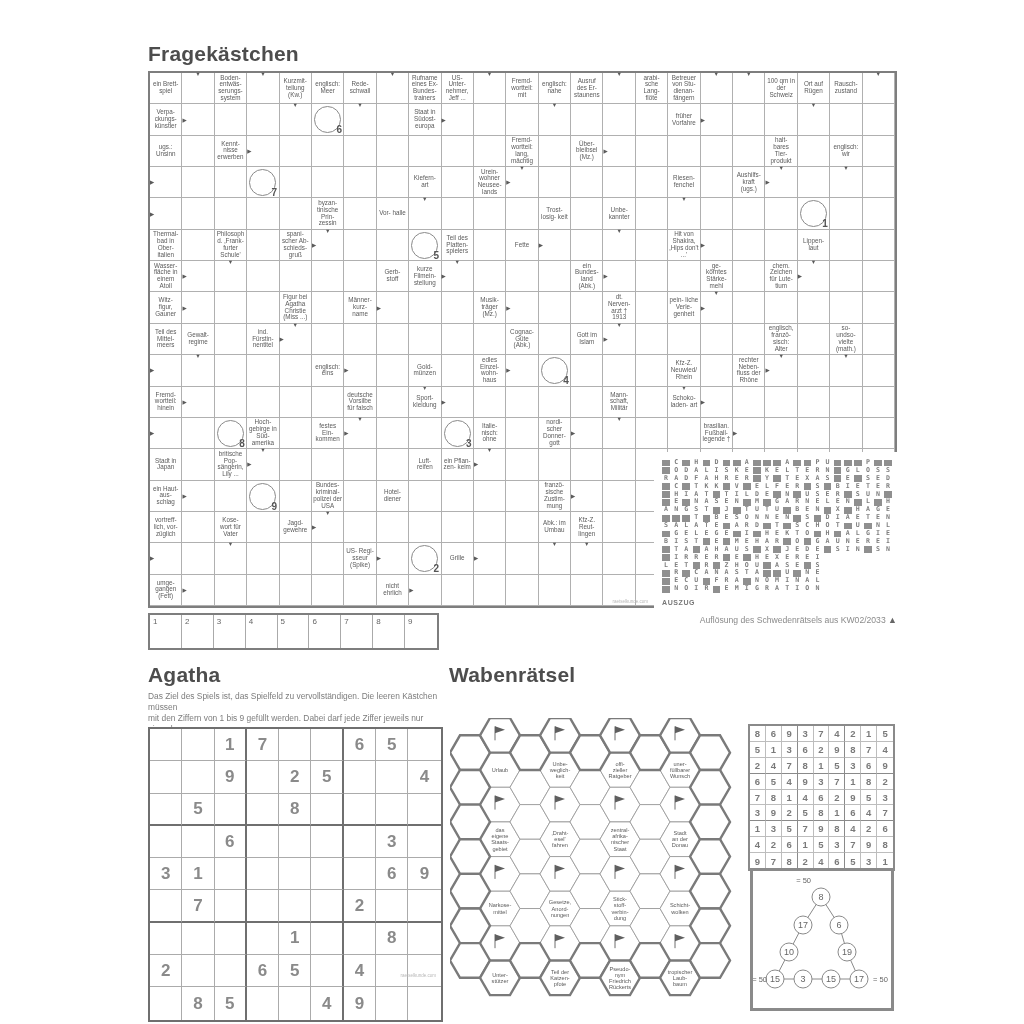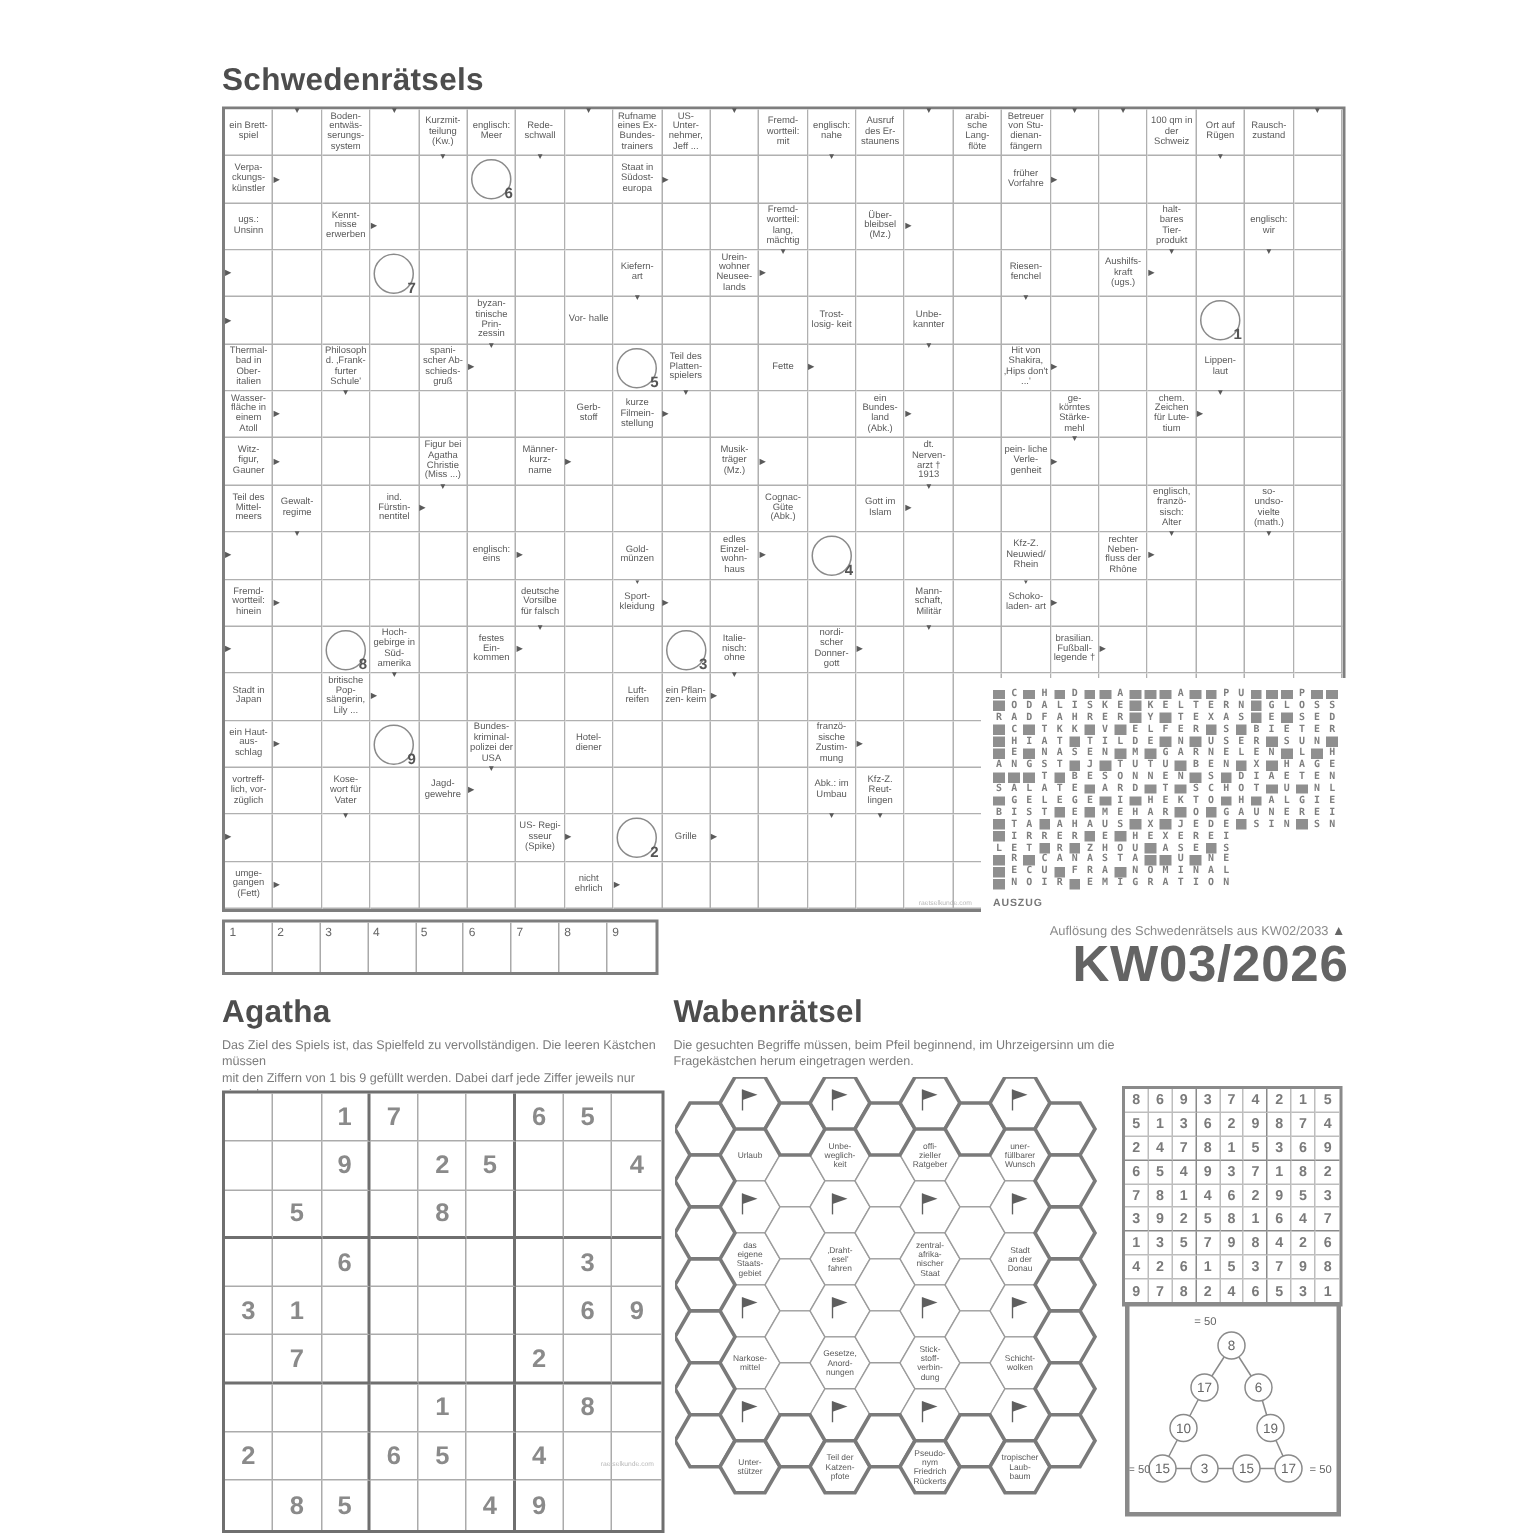--- a/index.html
+++ b/index.html
@@ -48,21 +48,21 @@
   
   #sol-head { position:absolute; left:748px; top:682px; font-size:13.5px; font-weight:600; color:#666;
               line-height:1.35; white-space:pre-line; }
   #tribox { position:absolute; left:750px; top:868px; width:144px; height:143px; border:3px solid #8a8a8a; background:#fff; }
 </style>
 </head>
 <body>
 
 <div id="page">
 
-  <div class="h1" style="left:148px; top:42px;">Schwedenrätsels</div>
+  <div class="h1" style="left:148px; top:42px;">Fragekästchen</div>
 
   <div id="cw">
       <div class="cell clue" style="grid-area: 1 / 1;">ein Brett- spiel</div>
       <div class="cell" style="grid-area: 1 / 2;">
         <span class="ad">▼</span>
       </div>
       <div class="cell clue" style="grid-area: 1 / 3;">Boden- entwäs- serungs- system</div>
       <div class="cell" style="grid-area: 1 / 4;">
         <span class="ad">▼</span>
       </div>
@@ -1212,21 +1212,20 @@
       <div>6</div>
       <div>7</div>
       <div>8</div>
       <div>9</div>
     </div>
 
   <div id="cap">
     <span>Auflösung des Schwedenrätsels aus KW02/2033</span>
     <span class="tri">▲</span>
   </div>
-  <div id="kw">KW03/2026</div>
 
   <div class="h1" style="left:148px; top:663px;">Agatha</div>
   <div class="desc" style="left:148px; top:691px; width:300px;">Das Ziel des Spiels ist, das Spielfeld zu vervollständigen. Die leeren Kästchen müssen
 mit den Ziffern von 1 bis 9 gefüllt werden. Dabei darf jede Ziffer jeweils nur einmal
 in einer Zeile, in einer Spalte und in einem Block à 3x3 Felder vorkommen.</div>
   <div id="sudoku-main" class="sud" style="left: 148px; top: 727px; grid-template-columns: repeat(9, 32.3px); grid-template-rows: repeat(9, 32.3px); border: 2.5px solid rgb(111, 111, 111);">
       <div style="font-size: 17px; color: rgb(138, 138, 138); border-right: 1px solid rgb(171, 171, 171); border-bottom: 1px solid rgb(171, 171, 171);"></div>
       <div style="font-size: 17px; color: rgb(138, 138, 138); border-right: 1px solid rgb(171, 171, 171); border-bottom: 1px solid rgb(171, 171, 171);"></div>
       <div style="font-size: 17px; color: rgb(138, 138, 138); border-right: 2px solid rgb(111, 111, 111); border-bottom: 1px solid rgb(171, 171, 171);">1</div>
       <div style="font-size: 17px; color: rgb(138, 138, 138); border-right: 1px solid rgb(171, 171, 171); border-bottom: 1px solid rgb(171, 171, 171);">7</div>
@@ -1304,22 +1303,20 @@
       <div style="font-size: 17px; color: rgb(138, 138, 138); border-right: 1px solid rgb(171, 171, 171); border-bottom: 0px solid rgb(111, 111, 111);"></div>
       <div style="font-size: 17px; color: rgb(138, 138, 138); border-right: 1px solid rgb(171, 171, 171); border-bottom: 0px solid rgb(111, 111, 111);"></div>
       <div style="font-size: 17px; color: rgb(138, 138, 138); border-right: 2px solid rgb(111, 111, 111); border-bottom: 0px solid rgb(111, 111, 111);">4</div>
       <div style="font-size: 17px; color: rgb(138, 138, 138); border-right: 1px solid rgb(171, 171, 171); border-bottom: 0px solid rgb(111, 111, 111);">9</div>
       <div style="font-size: 17px; color: rgb(138, 138, 138); border-right: 1px solid rgb(171, 171, 171); border-bottom: 0px solid rgb(111, 111, 111);"></div>
       <div style="font-size: 17px; color: rgb(138, 138, 138); border-right: 0px solid rgb(111, 111, 111); border-bottom: 0px solid rgb(111, 111, 111);"></div>
     </div>
   <div class="credit" style="left:352px; top:973px; width:84px; text-align:right;">raetselkunde.com</div>
 
   <div class="h1" style="left:449px; top:663px;">Wabenrätsel</div>
-  <div class="desc" style="left:449px; top:691px; width:300px;">Die gesuchten Begriffe müssen, beim Pfeil beginnend, im Uhrzeigersinn um die
-Fragekästchen herum eingetragen werden.</div>
   <svg id="honey" width="284" height="284" viewBox="0 0 284 284" style="position:absolute; left:450px; top:718px;">
       <polygon points="30,51.96152422706631 40,34.64101615137754 60,34.64101615137754 70,51.96152422706631 60,69.28203230275508 40,69.28203230275508" fill="#fff" stroke="#9c9c9c" stroke-width="0.9"></polygon>
       <polygon points="30,86.60254037844385 40,69.28203230275508 60,69.28203230275508 70,86.60254037844385 60,103.92304845413261 40,103.92304845413261" fill="#fff" stroke="#9c9c9c" stroke-width="0.9"></polygon>
       <polygon points="30,121.2435565298214 40,103.92304845413264 60,103.92304845413264 70,121.2435565298214 60,138.56406460551017 40,138.56406460551017" fill="#fff" stroke="#9c9c9c" stroke-width="0.9"></polygon>
       <polygon points="30,155.88457268119893 40,138.56406460551017 60,138.56406460551017 70,155.88457268119893 60,173.2050807568877 40,173.2050807568877" fill="#fff" stroke="#9c9c9c" stroke-width="0.9"></polygon>
       <polygon points="30,190.52558883257646 40,173.2050807568877 60,173.2050807568877 70,190.52558883257646 60,207.84609690826522 40,207.84609690826522" fill="#fff" stroke="#9c9c9c" stroke-width="0.9"></polygon>
       <polygon points="30,225.16660498395402 40,207.84609690826525 60,207.84609690826525 70,225.16660498395402 60,242.48711305964278 40,242.48711305964278" fill="#fff" stroke="#9c9c9c" stroke-width="0.9"></polygon>
       <polygon points="60,69.28203230275508 70,51.96152422706631 90,51.96152422706631 100,69.28203230275508 90,86.60254037844385 70,86.60254037844385" fill="#fff" stroke="#9c9c9c" stroke-width="0.9"></polygon>
       <polygon points="60,103.92304845413263 70,86.60254037844385 90,86.60254037844385 100,103.92304845413263 90,121.2435565298214 70,121.2435565298214" fill="#fff" stroke="#9c9c9c" stroke-width="0.9"></polygon>
       <polygon points="60,138.56406460551017 70,121.2435565298214 90,121.2435565298214 100,138.56406460551017 90,155.88457268119893 70,155.88457268119893" fill="#fff" stroke="#9c9c9c" stroke-width="0.9"></polygon>

